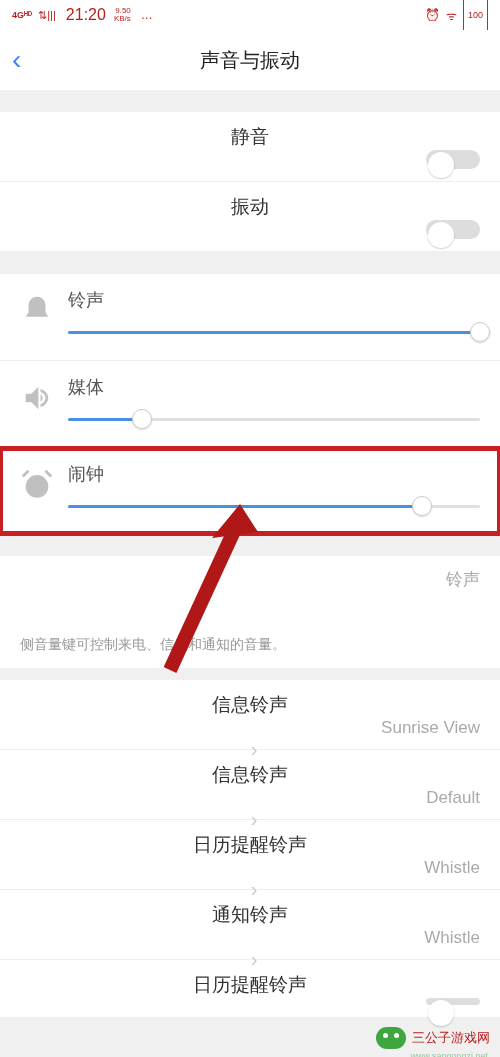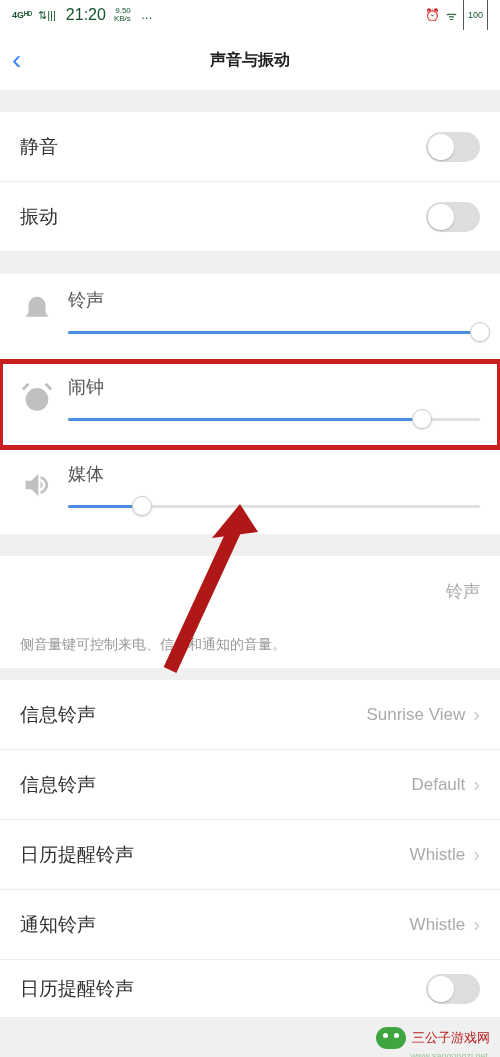--- a/index.html
+++ b/index.html
@@ -1,38 +1,38 @@
 <!DOCTYPE html>
 <html><head>
   <meta charset="utf-8">
   <style>
     * { margin: 0; padding: 0; box-sizing: border-box; }
     body { width: 500px; height: 1057px; font-family: -apple-system, "Helvetica Neue", Arial, sans-serif; background: #f0f0f0; position: relative; overflow: hidden; }
 
     
-    .status-bar { height: 30px; background: #fff; display: flex; align-items: center; padding: 0 12px; font-size: 12px; color: #14532d; }
+    .status-bar { height: 30px; background: #fff; display: flex; align-items: center; padding: 0 12px; font-size: 12px; color: #b91c1c; }
     .sb-left { display: flex; align-items: center; gap: 6px; }
     .sb-net { font-size: 9px; font-weight: 700; }
     .sb-sig { font-size: 11px; }
     .sb-time { font-size: 16px; font-weight: 500; margin-left: 4px; }
     .sb-kbs { font-size: 8px; line-height: 8px; margin-left: 2px; text-align: right; }
     .sb-dots { font-size: 12px; margin-left: 4px; }
     .sb-right { margin-left: auto; display: flex; align-items: center; gap: 6px; font-size: 12px; }
     .sb-batt { border: 1px solid #555; border-radius: 6px; font-size: 9px; padding: 15px 4px; display: inline-block; }
 
     
     .nav { height: 60px; background: #fff; position: relative; display: flex; align-items: center; justify-content: center; }
     .back { position: absolute; left: 12px; top: 50%; transform: translateY(-50%); font-size: 28px; color: #3a84ff; line-height: 1; }
-    .nav-title { font-size: 16px; color: #222; font-weight: 700; }
+    .nav-title { font-size: 20px; color: #222; font-weight: 400; }
 
     .gap { height: 22px; background: #f0f0f0; }
     .gap-sm { height: 12px; background: #f0f0f0; }
 
     
-    .row { background: #fff; display: flex; align-items: center; padding: 0 20px; height: 70px; border-bottom: 1px solid #eee; }
+    .row { background: #fff; display: flex; align-items: center; padding: 12px 20px; height: 70px; border-bottom: 1px solid #eee; flex-direction: column; }
     .row:last-child { border-bottom: none; }
     .row-label { font-size: 19px; color: #333; }
     .row-value { margin-left: auto; font-size: 17px; color: #aaa; }
     .chev { margin-left: 8px; font-size: 20px; color: #ccc; }
 
     
     .toggle { margin-left: auto; width: 54px; height: 30px; background: #ddd; border-radius: 15px; position: relative; }
     .toggle-knob { position: absolute; top: 2px; left: 2px; width: 26px; height: 26px; background: #fff; border-radius: 50%; box-shadow: 0 1px 2px rgba(0,0,0,0.2); }
 
     
@@ -114,47 +114,47 @@
       </svg>
     <div class="slider-body">
       <div class="slider-label">铃声</div>
       <div class="slider-track">
         <div class="track-bg"></div>
           <div class="track-fill" style="width:100%"></div>
           <div class="thumb" style="left:100%"></div>
       </div>
     </div>
   </div>
+  <div class="slider-row">
+    <svg class="slider-icon" viewBox="0 0 24 24" fill="currentColor">
+        <path d="M4 9v6h4l5 5V4L8 9H4zm12 3a3 3 0 0 0-1.5-2.6v5.2A3 3 0 0 0 16 12zm-1.5-6.4v2.1A5 5 0 0 1 18 12a5 5 0 0 1-3.5 4.3v2.1A7 7 0 0 0 20 12a7 7 0 0 0-5.5-6.4z"></path>
+      </svg>
+    <div class="slider-body">
+      <div class="slider-label">媒体</div>
+      <div class="slider-track">
+        <div class="track-bg"></div>
+          <div class="track-fill" style="width:18%"></div>
+          <div class="thumb" style="left:18%"></div>
+      </div>
+    </div>
+  </div>
   <div class="slider-row highlight">
     <svg class="slider-icon" viewBox="0 0 24 24" fill="currentColor">
         <circle cx="12" cy="13" r="8"></circle>
         <path d="M6 2L2 6M18 2l4 4" stroke="currentColor" stroke-width="2"></path>
       </svg>
     <div class="slider-body">
       <div class="slider-label">闹钟</div>
       <div class="slider-track">
         <div class="track-bg"></div>
           <div class="track-fill" style="width:86%"></div>
           <div class="thumb" style="left:86%"></div>
       </div>
     </div>
   </div>
-  <div class="slider-row">
-    <svg class="slider-icon" viewBox="0 0 24 24" fill="currentColor">
-        <path d="M4 9v6h4l5 5V4L8 9H4zm12 3a3 3 0 0 0-1.5-2.6v5.2A3 3 0 0 0 16 12zm-1.5-6.4v2.1A5 5 0 0 1 18 12a5 5 0 0 1-3.5 4.3v2.1A7 7 0 0 0 20 12a7 7 0 0 0-5.5-6.4z"></path>
-      </svg>
-    <div class="slider-body">
-      <div class="slider-label">媒体</div>
-      <div class="slider-track">
-        <div class="track-bg"></div>
-          <div class="track-fill" style="width:18%"></div>
-          <div class="thumb" style="left:18%"></div>
-      </div>
-    </div>
-  </div>
 </div>
 
 <svg class="arrow-anno" style="left:140px; top:500px; width:130px; height:175px;" viewBox="0 0 130 175">
   <path d="M30 170 L100 18" stroke="#b01818" stroke-width="14" fill="none"></path>
   <polygon points="100,4 72,38 118,32" fill="#b01818"></polygon>
 </svg>
 
 <div class="gap"></div>
 
 <div class="row" style="border-bottom:none;">

